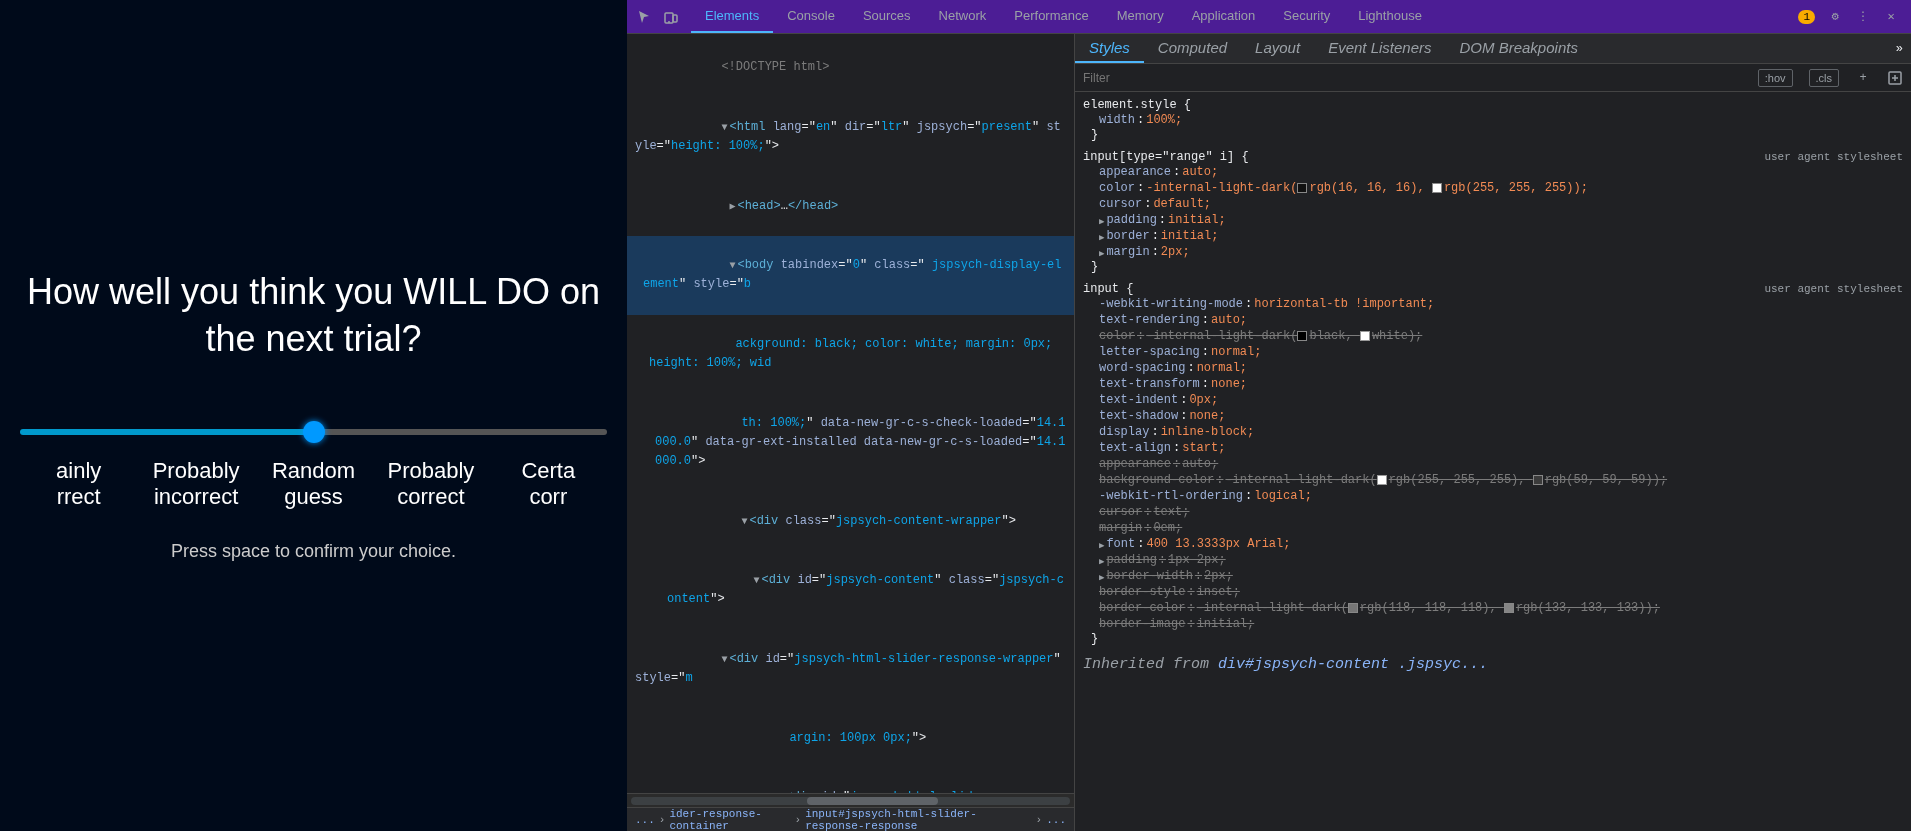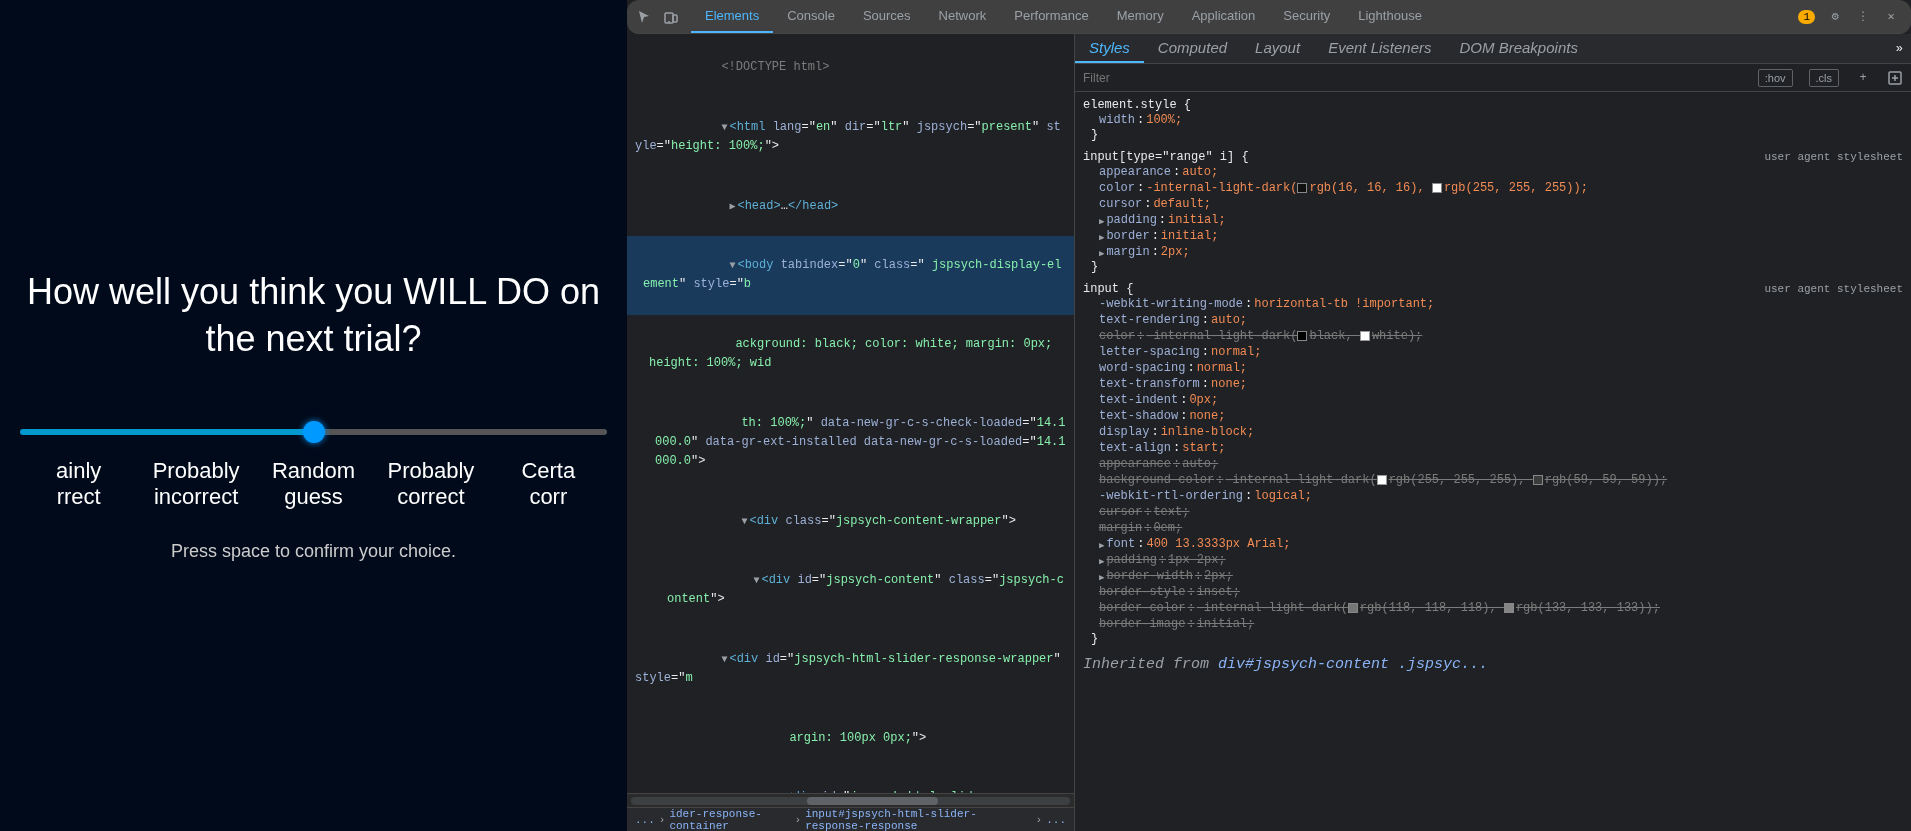--- a/index.html
+++ b/index.html
@@ -70,26 +70,25 @@
       flex-direction: column;
       color: #e8eaed;
       font-family: 'Consolas', 'Courier New', monospace;
       font-size: 12px;
     }
 
     
     .devtools-topbar {
       display: flex;
       align-items: center;
-      background: #404040;
+      background: #4c1d95;
       border-bottom: 1px solid #444;
       height: 34px;
       padding: 0 8px;
       flex-shrink: 0;
-      border-radius: 12px;
     }
 
     .devtools-icons {
       display: flex;
       align-items: center;
       gap: 6px;
       margin-right: 10px;
     }
 
     .devtools-icon {
@@ -180,21 +179,21 @@
     }
     .dom-line.selected { background: #1a3a5c; }
 
     .dom-line-text {
       word-break: break-all;
       white-space: pre-wrap;
     }
 
     .tag { color: #5db0d7; }
     .attr-name { color: #9db1d8; }
-    .attr-value { color: #86efac; }
+    .attr-value { color: #0ea5e9; }
     .punctuation { color: #e8eaed; }
     .comment { color: #7c7c7c; }
 
     .indent-1 { padding-left: 16px; }
     .indent-2 { padding-left: 28px; }
     .indent-3 { padding-left: 40px; }
     .indent-4 { }
     .indent-5 { padding-left: 64px; }
 
     .triangle { color: #9aa0a6; margin-right: 2px; font-size: 10px; }

